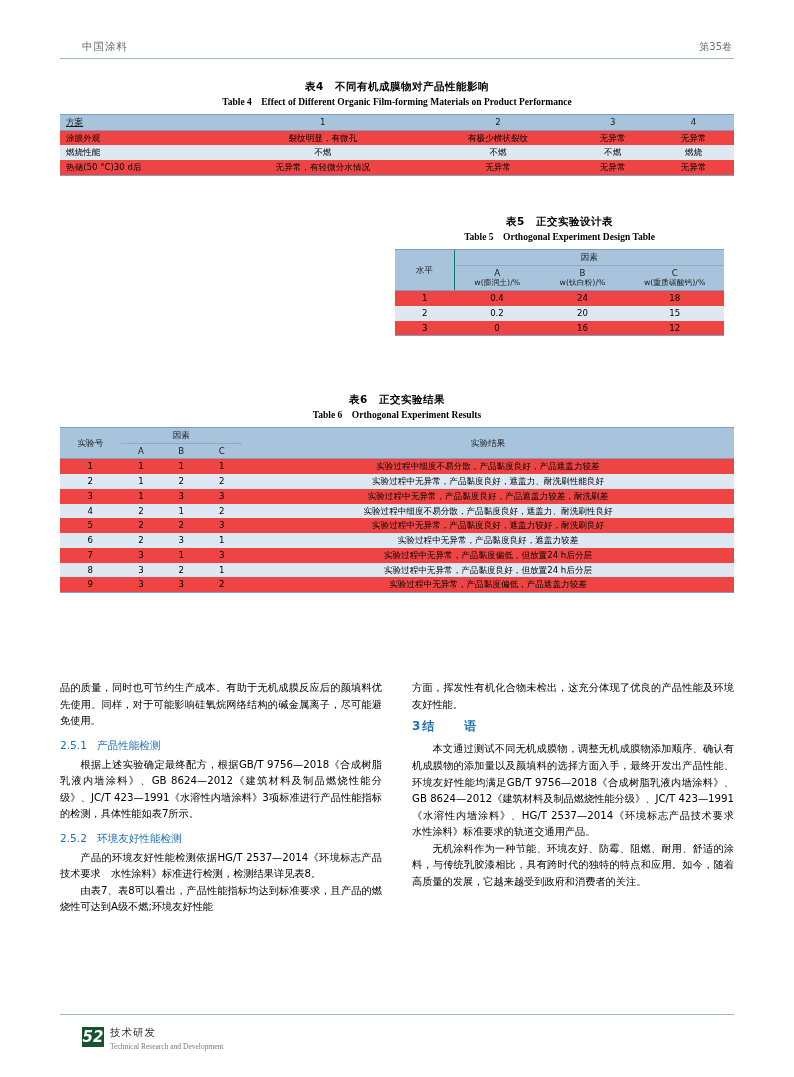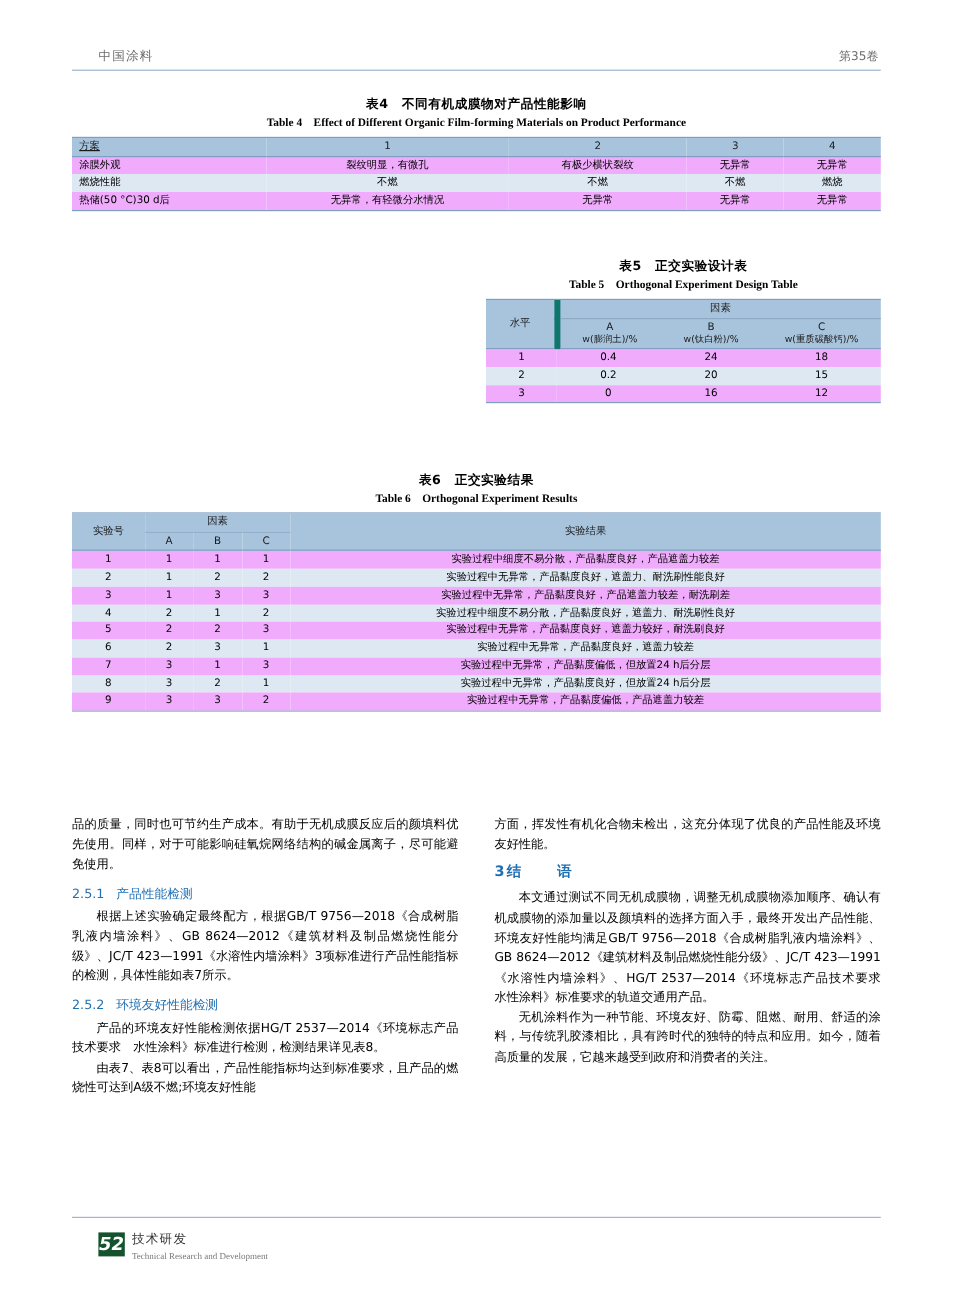--- a/index.html
+++ b/index.html
@@ -61,21 +61,21 @@
     text-align: center;
     vertical-align: middle;
     line-height: 1.25;
   }
   .t-head td {
     background: #a8c4dd;
     font-weight: normal;
     color: #1a1a1a;
   }
   .row-alt td { background: #dde8f3; }
-  .row-plain td { background: #f0abfc; }
+  .row-plain td { background: #ef4444; }
   .tbl-wrap { border-top: 1.2px solid #7f9ec0; border-bottom: 1.2px solid #7f9ec0; }
   .tbl-wrap .t-head td { border-bottom: 1px solid #7f9ec0; }
 
   
   #table4-block { position: absolute; left: 60px; top: 80px; width: 674px; }
   #table4-block .tbl-body td { text-align: center; }
   #table4-block td.lbl { text-align: left; padding-left: 6px; }
 
   
   .col-text {
@@ -97,21 +97,21 @@
     font-family: "DejaVu Sans", sans-serif;
     font-size: 12px;
     color: #1f6fb4;
     font-weight: bold;
     margin: 4px 0 5px 0;
     letter-spacing: 2px;
   }
   
   #left-mid { position: absolute; left: 60px; top: 208px; width: 322px; }
   
-  #table5-block { position: absolute; left: 405px; top: 215px; width: 329px; }
+  #table5-block { position: absolute; left: 395px; top: 215px; width: 329px; }
   
   #table6-block { position: absolute; left: 60px; top: 393px; width: 674px; }
   #table6-block td.res { text-align: center; }
 
   
   #bottom-left { position: absolute; left: 60px; top: 680px; width: 322px; }
   #bottom-right { position: absolute; left: 412px; top: 680px; width: 322px; }
 
   
   .footer {
@@ -188,21 +188,21 @@
   </div>
 
 
   <div id="table5-block">
     <div class="tbl-title-cn">表5　正交实验设计表</div>
     <div class="tbl-title-en">Table 5　Orthogonal Experiment Design Table</div>
     <div class="tbl-wrap" style="margin-top:5px;">
       <table>
         <tbody>
             <tr class="t-head">
-          <td rowspan="2" style="width:18%;border-right:5px solid #0f766e;">水平</td>
+          <td rowspan="2" style="width:18%;border-right:1px solid #0f766e;">水平</td>
           <td colspan="3" style="border-bottom:1px solid #8fa9c6;">因素</td>
         </tr>
         <tr class="t-head">
           <td style="width:26%;">
             <div>A</div>
             <div style="font-size:7.8px;">w(膨润土)/%</div>
           </td>
           <td style="width:26%;">
             <div>B</div>
             <div style="font-size:7.8px;">w(钛白粉)/%</div>

